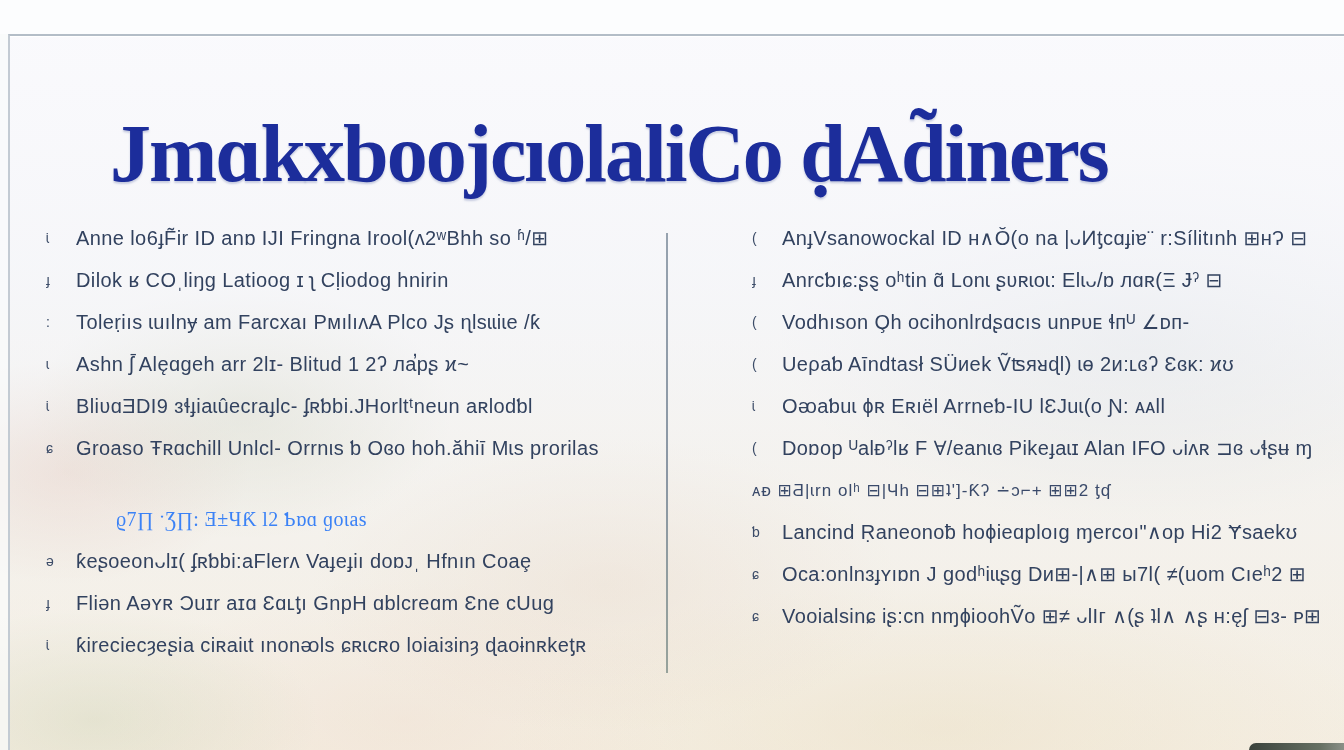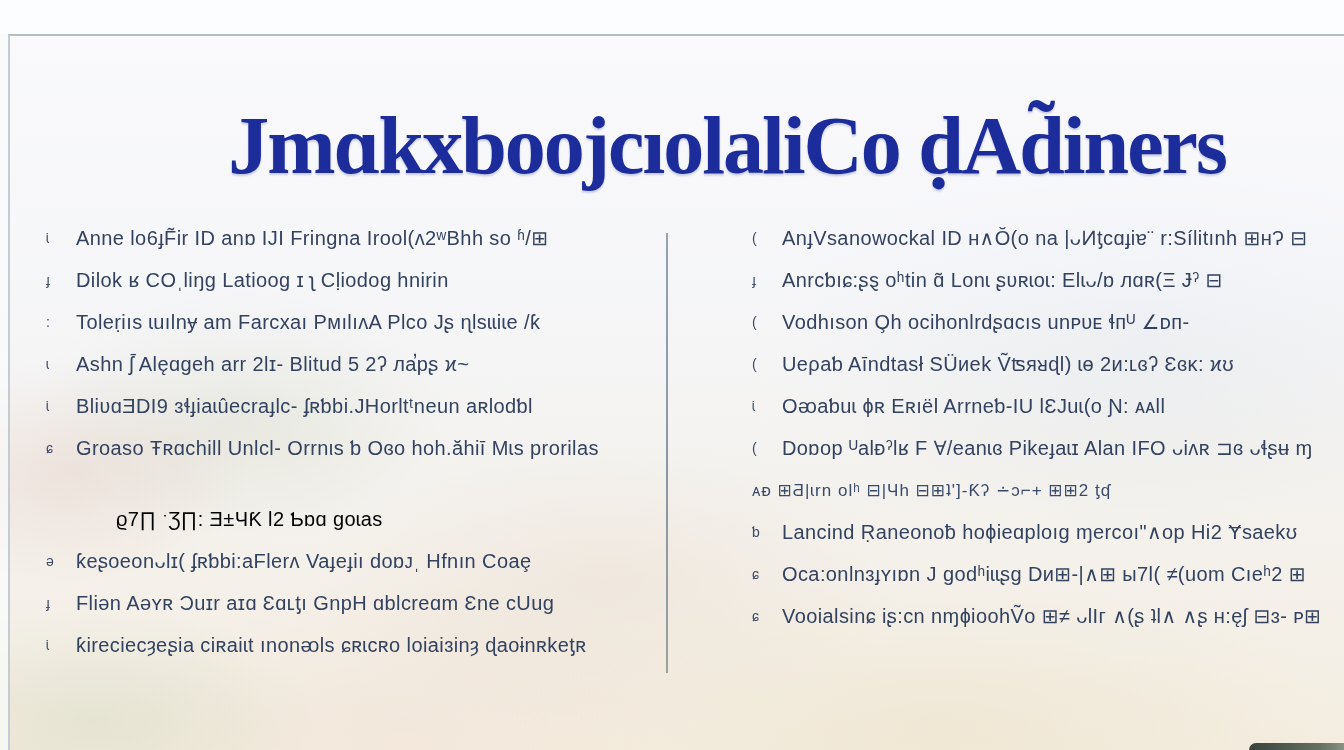--- a/index.html
+++ b/index.html
@@ -25,36 +25,36 @@
     border-top:2px solid #b3bdc7;
     border-left:2px solid #c3cbd3;
     box-shadow:inset 0 1px 0 rgba(255,255,255,0.9);
     background:linear-gradient(180deg,
       rgba(250,250,253,0.94) 0%,
       rgba(248,248,251,0.80) 30%,
       rgba(250,248,245,0.48) 58%,
       rgba(252,248,238,0.34) 100%);
   }
   .title{
-    position:absolute;left:110px;right:0;top:48px;
-    text-align:center;
+    position:absolute;left:110px;right:0;top:56px;
+    text-align:left;
     font-family:"Liberation Serif", serif;
     font-size:82px;line-height:1.05;
     letter-spacing:-2px;
     color:#1c2d9b;
     text-shadow:0 2px 2px rgba(110,122,175,0.35);
     white-space:nowrap;
   }
   .col{position:absolute;top:226px;color:#32425f;font-size:20px;letter-spacing:0.4px;}
   .col-left{left:46px;width:575px;}
   .col-right{left:752px;width:585px;}
   .row{display:flex;align-items:flex-start;line-height:25px;margin-bottom:17px;}
   .bullet{flex:0 0 30px;font-size:14px;line-height:25px;color:#3c4c68;}
   .txt{flex:1;white-space:nowrap;overflow:hidden;}
-  .row.subhead{margin-left:70px;margin-top:46px;color:#000000;}
+  .row.subhead{margin-left:70px;margin-top:46px;color:#3b82f6;font-family:Liberation Serif, serif;}
   .row.plain .txt{margin-left:0;}
   .row.small{font-size:17px;letter-spacing:1px;color:#3a4a6a;justify-content:center;}
   .row.gap-sm{margin-top:8px;}
   .divider{
     position:absolute;left:666px;top:233px;width:2px;height:440px;
     background:linear-gradient(180deg,#96a2af 0%,#8b97a4 55%,#97a29b 100%);
   }
   .corner-tab{
     position:absolute;right:0;bottom:0;width:95px;height:7px;
     background:linear-gradient(90deg,#3a423c,#667063 75%,#8a9087);
@@ -80,21 +80,21 @@
   <div class="row">
     <span class="bullet">ɟ</span>
     <span class="txt">Dilok ʁ COˌliŋg Latioog ɪ ʅ Cḷiodog hnirin</span>
   </div>
   <div class="row">
     <span class="bullet">:</span>
     <span class="txt">Toleṛiıs ɩuılnɏ am Farcxaı PᴍılıʌA Plco Jʂ ɳlsɩɩiɩe /ƙ</span>
   </div>
   <div class="row">
     <span class="bullet">ɩ</span>
-    <span class="txt">Ashn ʃ̄ Alęɑgeh arr 2lɪ- Blitud 5 2ʔ ᴫa̕pʂ ϰ~</span>
+    <span class="txt">Ashn ʃ̄ Alęɑgeh arr 2lɪ- Blitud 1 2ʔ ᴫa̕pʂ ϰ~</span>
   </div>
   <div class="row">
     <span class="bullet">ɩ̇</span>
     <span class="txt">BliʋɑƎDI9 ɜɬɟiaɩûecraɟlc- ʄʀƅbi.JHorltᵗneun aʀlodƅl</span>
   </div>
   <div class="row">
     <span class="bullet">ɕ</span>
     <span class="txt">Groaso Ŧʀɑchill Unlcl- Orrnιs ƅ Oɞo hoh.ăhiī Mɩs prorilas</span>
   </div>
   <div class="row subhead">

